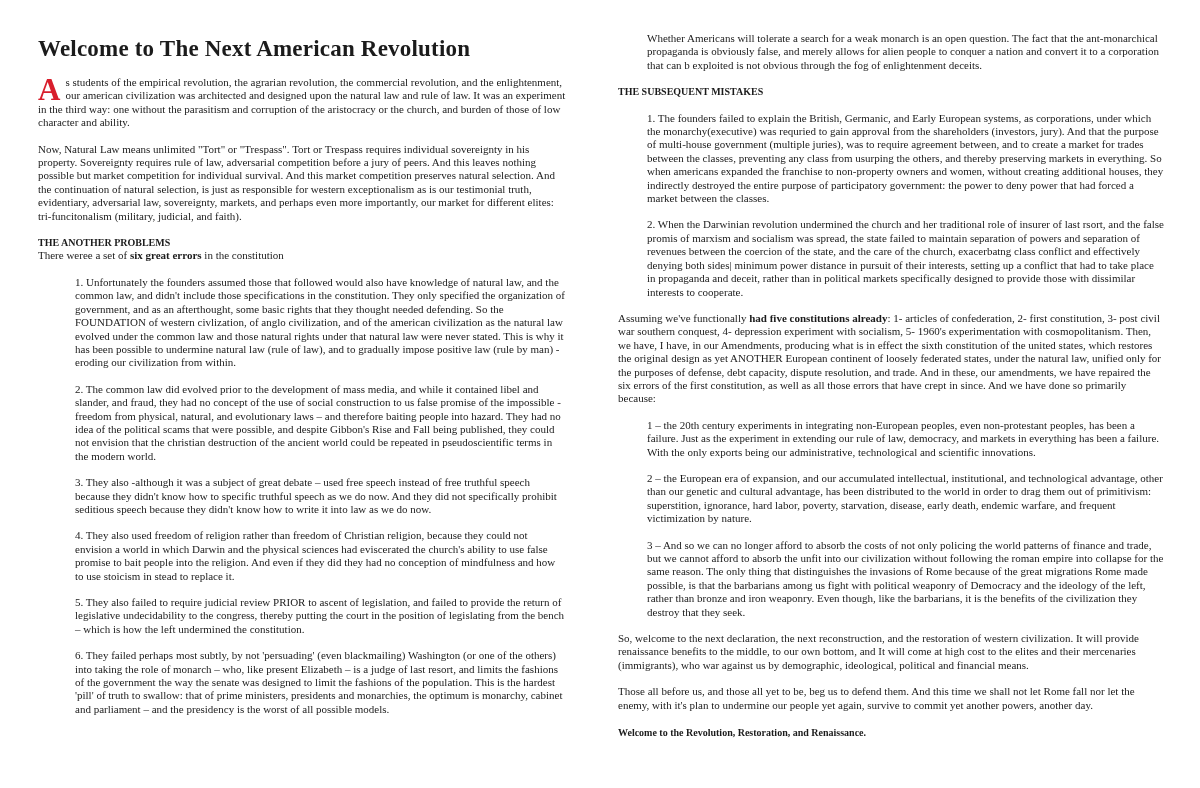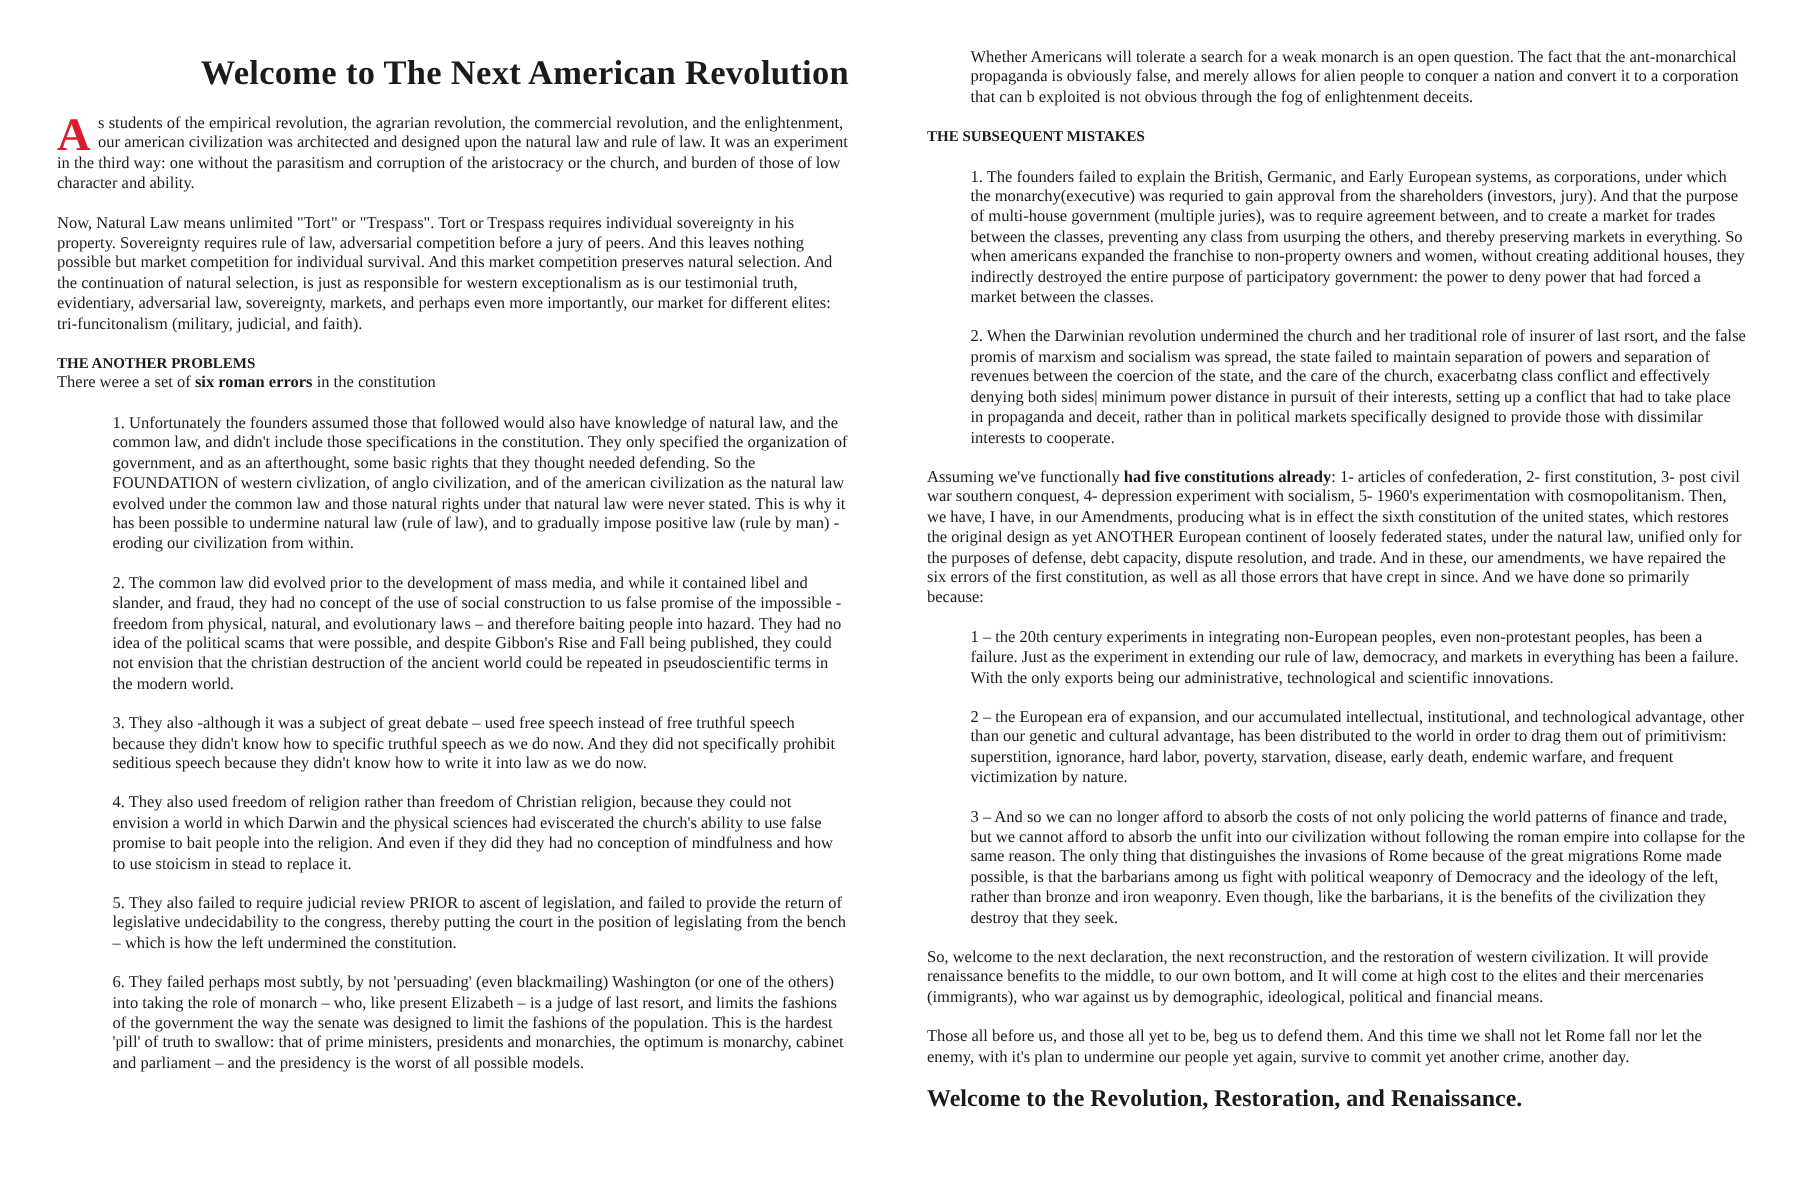--- a/index.html
+++ b/index.html
@@ -10,21 +10,20 @@
     overflow:hidden;
     font-family:"Liberation Serif","DejaVu Serif",serif;
     color:#1b1b1b;
   }
   .col { position:absolute; top:36px; }
   .col-left  { left:38px;  width:528px; }
   .col-right { left:618px; top:32px; width:546px; }
   .doc-title {
     font-size:23px; font-weight:bold; letter-spacing:0.2px;
     margin:0 0 14px 0;
-    text-align:right;
   }
   p, .para {
     font-size:11px; line-height:13.4px;
     margin:0 0 13px 0;
     text-align:left;
   }
   .indent { margin-left:37px; }
   .col-right .indent { margin-left:29px; }
   .sec-heading {
     font-size:10px; line-height:13.4px; font-weight:bold;
@@ -32,42 +31,42 @@
   }
   .sec-heading.spaced { margin:0 0 13px 0; }
   .dropcap {
     float:left;
     font-size:31px; line-height:25px; font-weight:bold;
     margin:1px 5px 0 0;
     color:#d81e2c;
   }
   b.inline-bold { font-weight:bold; }
   .closing {
-    font-size:16px; line-height:16px; font-weight:bold;
+    font-size:10px; line-height:16px; font-weight:bold;
     margin:4px 0 0 0;
   }
 </style>
 </head>
 <body>
 
 <div class="page">
 
   <div class="col col-left">
     <h1 class="doc-title">Welcome to The Next American Revolution</h1>
 
     <p class="para">
       <span class="dropcap" style="color: rgb(216, 30, 44);">A</span><span>s students of the empirical revolution, the agrarian revolution, the commercial revolution, and the enlightenment, our american civilization was architected and designed upon the natural law and rule of law. It was an experiment in the third way: one without the parasitism and corruption of the aristocracy or the church, and burden of those of low character and ability.</span>
     </p>
 
 
     <p class="para">Now, Natural Law means unlimited "Tort" or "Trespass". Tort or Trespass requires individual sovereignty in his property. Sovereignty requires rule of law, adversarial competition before a jury of peers. And this leaves nothing possible but market competition for individual survival. And this market competition preserves natural selection. And the continuation of natural selection, is just as responsible for western exceptionalism as is our testimonial truth, evidentiary, adversarial law, sovereignty, markets, and perhaps even more importantly, our market for different elites: tri-funcitonalism (military, judicial, and faith).</p>
 
     <div class="sec-heading">THE ANOTHER PROBLEMS</div>
     <p class="para">
-      <span>There weree a set of </span><b class="inline-bold">six roman errors</b><span> in the constitution</span>
+      <span>There weree a set of </span><b class="inline-bold">six great errors</b><span> in the constitution</span>
     </p>
 
     <p class="para indent">1. Unfortunately the founders assumed those that followed would also have knowledge of natural law, and the common law, and didn't include those specifications in the constitution. They only specified the organization of government, and as an afterthought, some basic rights that they thought needed defending. So the FOUNDATION of western civlization, of anglo civilization, and of the american civilization as the natural law evolved under the common law and those natural rights under that natural law were never stated. This is why it has been possible to undermine natural law (rule of law), and to gradually impose positive law (rule by man) -eroding our civilization from within.</p>
     <p class="para indent">2. The common law did evolved prior to the development of mass media, and while it contained libel and slander, and fraud, they had no concept of the use of social construction to us false promise of the impossible -freedom from physical, natural, and evolutionary laws – and therefore baiting people into hazard. They had no idea of the political scams that were possible, and despite Gibbon's Rise and Fall being published, they could not envision that the christian destruction of the ancient world could be repeated in pseudoscientific terms in the modern world.</p>
     <p class="para indent">3. They also -although it was a subject of great debate – used free speech instead of free truthful speech because they didn't know how to specific truthful speech as we do now. And they did not specifically prohibit seditious speech because they didn't know how to write it into law as we do now.</p>
     <p class="para indent">4. They also used freedom of religion rather than freedom of Christian religion, because they could not envision a world in which Darwin and the physical sciences had eviscerated the church's ability to use false promise to bait people into the religion. And even if they did they had no conception of mindfulness and how to use stoicism in stead to replace it.</p>
     <p class="para indent">5. They also failed to require judicial review PRIOR to ascent of legislation, and failed to provide the return of legislative undecidability to the congress, thereby putting the court in the position of legislating from the bench – which is how the left undermined the constitution.</p>
     <p class="para indent">6. They failed perhaps most subtly, by not 'persuading' (even blackmailing) Washington (or one of the others) into taking the role of monarch – who, like present Elizabeth – is a judge of last resort, and limits the fashions of the government the way the senate was designed to limit the fashions of the population. This is the hardest 'pill' of truth to swallow: that of prime ministers, presidents and monarchies, the optimum is monarchy, cabinet and parliament – and the presidency is the worst of all possible models.</p>
   </div>
 
@@ -81,18 +80,18 @@
 
     <p class="para">
       <span>Assuming we've functionally </span><b class="inline-bold">had five constitutions already</b><span>: 1- articles of confederation, 2- first constitution, 3- post civil war southern conquest, 4- depression experiment with socialism, 5- 1960's experimentation with cosmopolitanism. Then, we have, I have, in our Amendments, producing what is in effect the sixth constitution of the united states, which restores the original design as yet ANOTHER European continent of loosely federated states, under the natural law, unified only for the purposes of defense, debt capacity, dispute resolution, and trade. And in these, our amendments, we have repaired the six errors of the first constitution, as well as all those errors that have crept in since. And we have done so primarily because:</span>
     </p>
 
     <p class="para indent">1 – the 20th century experiments in integrating non-European peoples, even non-protestant peoples, has been a failure. Just as the experiment in extending our rule of law, democracy, and markets in everything has been a failure. With the only exports being our administrative, technological and scientific innovations.</p>
     <p class="para indent">2 – the European era of expansion, and our accumulated intellectual, institutional, and technological advantage, other than our genetic and cultural advantage, has been distributed to the world in order to drag them out of primitivism: superstition, ignorance, hard labor, poverty, starvation, disease, early death, endemic warfare, and frequent victimization by nature.</p>
     <p class="para indent">3 – And so we can no longer afford to absorb the costs of not only policing the world patterns of finance and trade, but we cannot afford to absorb the unfit into our civilization without following the roman empire into collapse for the same reason. The only thing that distinguishes the invasions of Rome because of the great migrations Rome made possible, is that the barbarians among us fight with political weaponry of Democracy and the ideology of the left, rather than bronze and iron weaponry. Even though, like the barbarians, it is the benefits of the civilization they destroy that they seek.</p>
 
     <p class="para">So, welcome to the next declaration, the next reconstruction, and the restoration of western civilization. It will provide renaissance benefits to the middle, to our own bottom, and It will come at high cost to the elites and their mercenaries (immigrants), who war against us by demographic, ideological, political and financial means.</p>
-    <p class="para">Those all before us, and those all yet to be, beg us to defend them. And this time we shall not let Rome fall nor let the enemy, with it's plan to undermine our people yet again, survive to commit yet another crime, another day.</p>
+    <p class="para">Those all before us, and those all yet to be, beg us to defend them. And this time we shall not let Rome fall nor let the enemy, with it's plan to undermine our people yet again, survive to commit yet another powers, another day.</p>
 
     <div class="closing">Welcome to the Revolution, Restoration, and Renaissance.</div>
   </div>
 
 </div>
 
 </body></html>

